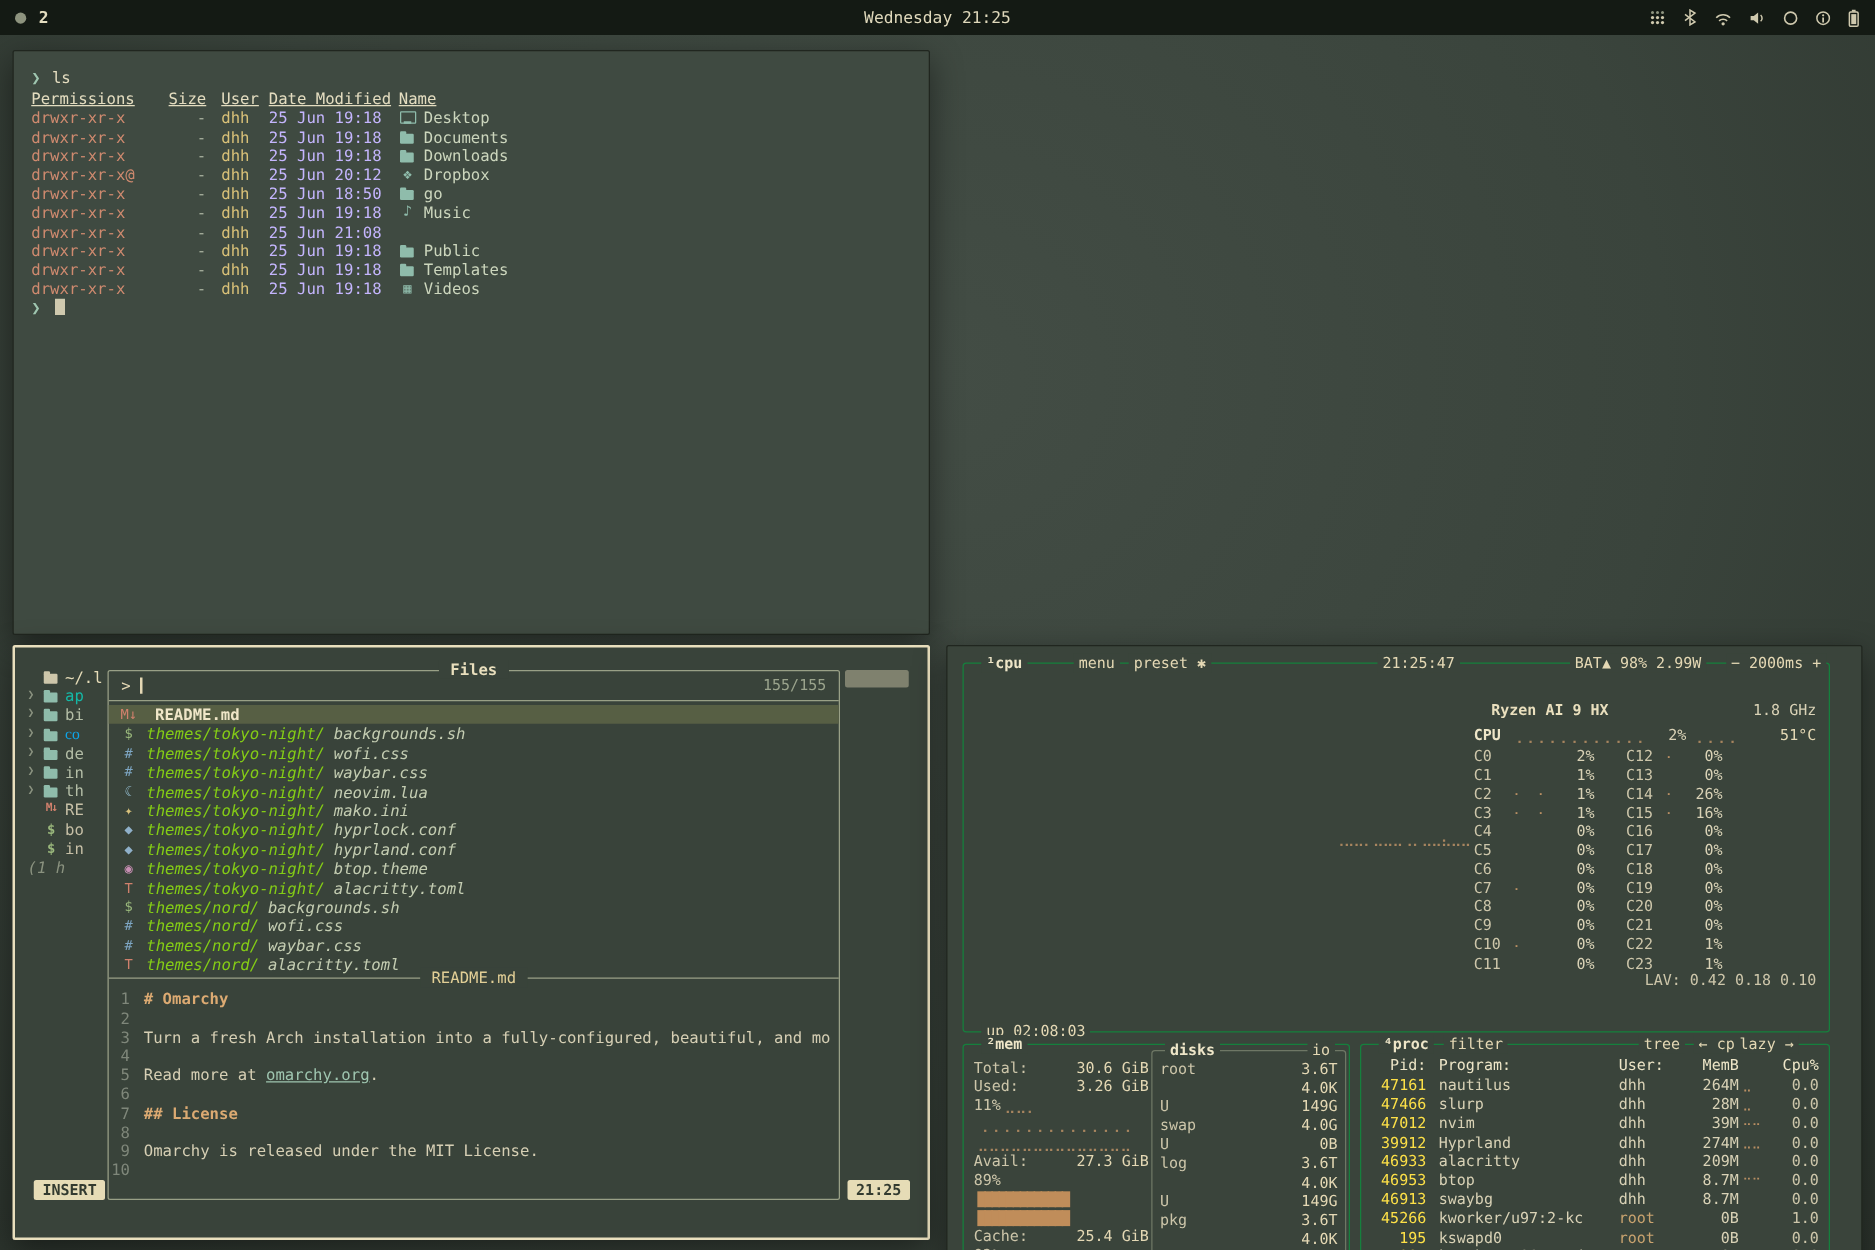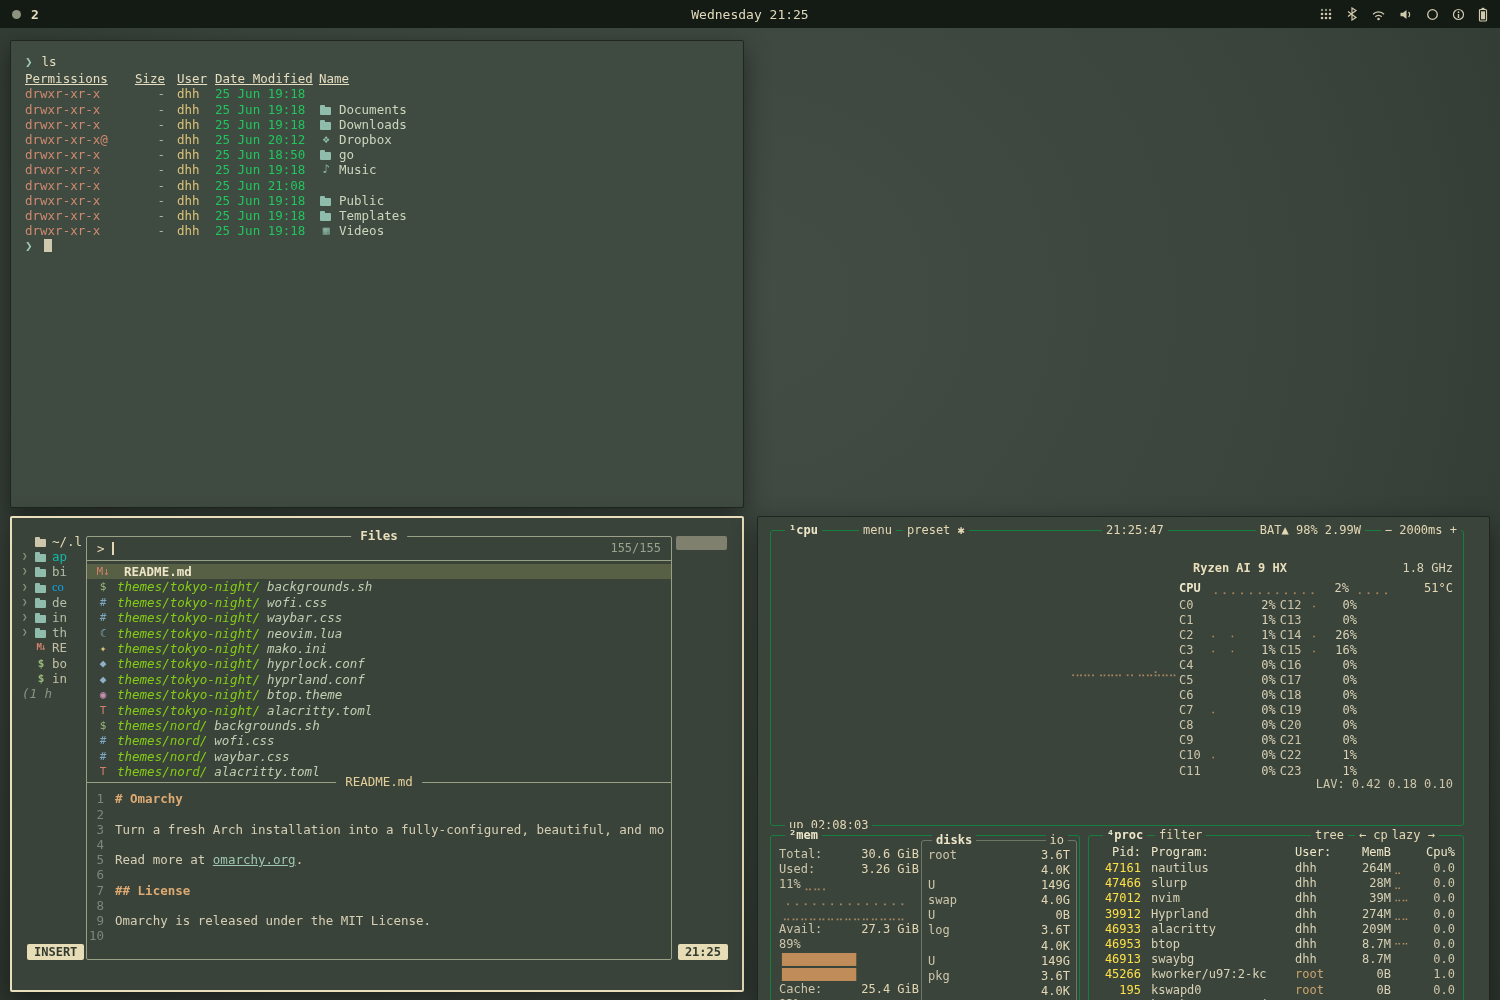--- a/index.html
+++ b/index.html
@@ -32,21 +32,21 @@
 .ls-header,.ls-row{display:flex;height:15.2px;align-items:center}
 .ls-h{text-decoration:underline;color:#e4ddc0}
 .col-perm{width:104px}
 .col-size{width:36px;text-align:right}
 .col-user{width:50px;padding-left:12px}
 .col-date{width:104px}
 .col-name{flex:1;padding-left:0}
 .ls-row .col-perm{color:#cf8a6f}
 .ls-row .col-size{color:#aab3a0}
 .ls-row .col-user{color:#d9c178}
-.ls-row .col-date{color:#22c55e}
+.ls-row .col-date{color:#c4b5fd}
 .ls-row .col-name{color:#ccd6bd;display:flex;align-items:center;gap:6px}
 
 .fi{position:relative;display:inline-flex;width:14px;height:13px;flex:none;align-items:center;justify-content:center;font-style:normal}
 .fi-folder::before,.fi-folderc::before{content:"";position:absolute;left:1px;top:4px;width:11px;height:8px;background:#8fbcab;border-radius:1px}
 .fi-folder::after,.fi-folderc::after{content:"";position:absolute;left:1px;top:2px;width:5px;height:3px;background:#8fbcab;border-radius:1px 1px 0 0}
 .fi-folderc::before,.fi-folderc::after{background:#cdc6aa}
 .fi-monitor::before{content:"";position:absolute;left:1px;top:2px;width:11px;height:8px;border:1.5px solid #8fbcab;border-radius:1px}
 .fi-monitor::after{content:"";position:absolute;left:4px;top:10px;width:6px;height:2px;background:#8fbcab}
 .fi-dropbox::before{content:"❖";color:#8fbcab;font-size:12px}
 .fi-music::before{content:"♪";color:#8fbcab;font-size:12px}
@@ -98,21 +98,21 @@
 .cpu-model-row{position:absolute;left:400px;right:10px;top:30px;display:flex;color:#e9dfbd}
 .cpu-model{margin-left:22px;font-weight:bold}
 .cpu-freq{margin-left:auto;color:#d9d2b6}
 .cpu-summary{position:absolute;left:408px;right:10px;top:50px;display:flex;align-items:center}
 .cs-name{width:34px;color:#eee6c8;font-weight:bold}
 .cs-graph{flex:1;color:#a8855f;overflow:hidden;white-space:pre}
 .cs-pct{width:32px;text-align:right}
 .cs-meter{width:58px;padding-left:8px;color:#a8855f;overflow:hidden;white-space:pre}
 .cs-temp{width:46px;text-align:right;color:#e4d8b4}
 .cores{position:absolute;left:408px;right:10px;top:66px;display:grid;grid-template-rows:repeat(12,15.1px);
-  grid-auto-flow:column;grid-template-columns:1fr 1fr 1fr 1fr;column-gap:4px}
+  grid-auto-flow:column;grid-template-columns:1fr 1fr 1fr 1fr;column-gap:25px}
 .core{display:flex;align-items:center}
 .core-name{width:32px;color:#cdc6aa}
 .core-graph{flex:1;color:#b98f63;overflow:hidden;white-space:pre;font-size:10px}
 .core-pct{width:38px;text-align:right;color:#d9d2b6}
 .cpu-lav{position:absolute;right:10px;top:246px;color:#cdc6aa}
 .cpu-graph-line{position:absolute;left:296px;top:132px;color:#a8855f;letter-spacing:-1px;white-space:pre}
 .lb-up{left:14px;top:auto;bottom:-8px}
 .mem-box{left:12px;top:318px;width:310px;height:302px}
 .lb-mem{left:14px}
 .mem-lines{position:absolute;left:8px;top:10px;width:140px}
@@ -226,20 +226,24 @@
           <span class="ls-h col-date">Date Modified</span>
           <span class="ls-h col-name">Name</span>
         </div>
       <div class="ls-rows">
 
       <div class="ls-row">
             <span class="col-perm">drwxr-xr-x</span>
             <span class="col-size">-</span>
             <span class="col-user">dhh</span>
             <span class="col-date">25 Jun 19:18</span>
+            <span class="col-name">
+              <span class="fi fi-monitor"></span>
+              <span>Desktop</span>
+            </span>
           </div>
           <div class="ls-row">
             <span class="col-perm">drwxr-xr-x</span>
             <span class="col-size">-</span>
             <span class="col-user">dhh</span>
             <span class="col-date">25 Jun 19:18</span>
             <span class="col-name">
               <span class="fi fi-folder"></span>
               <span>Documents</span>
             </span>

